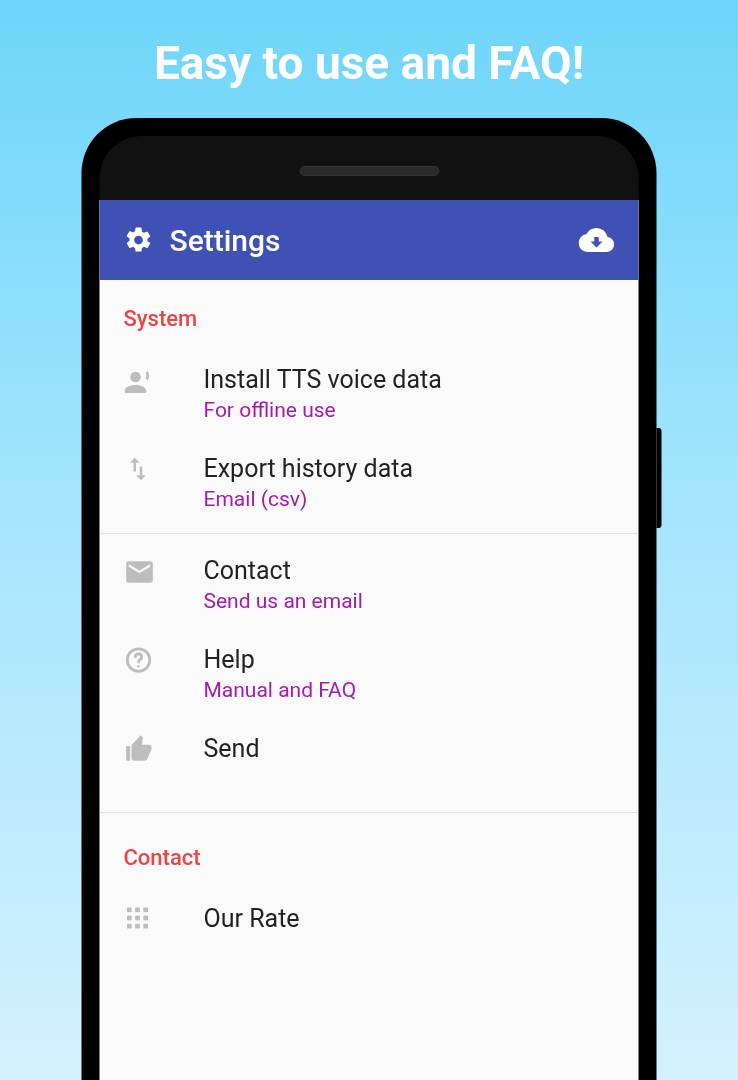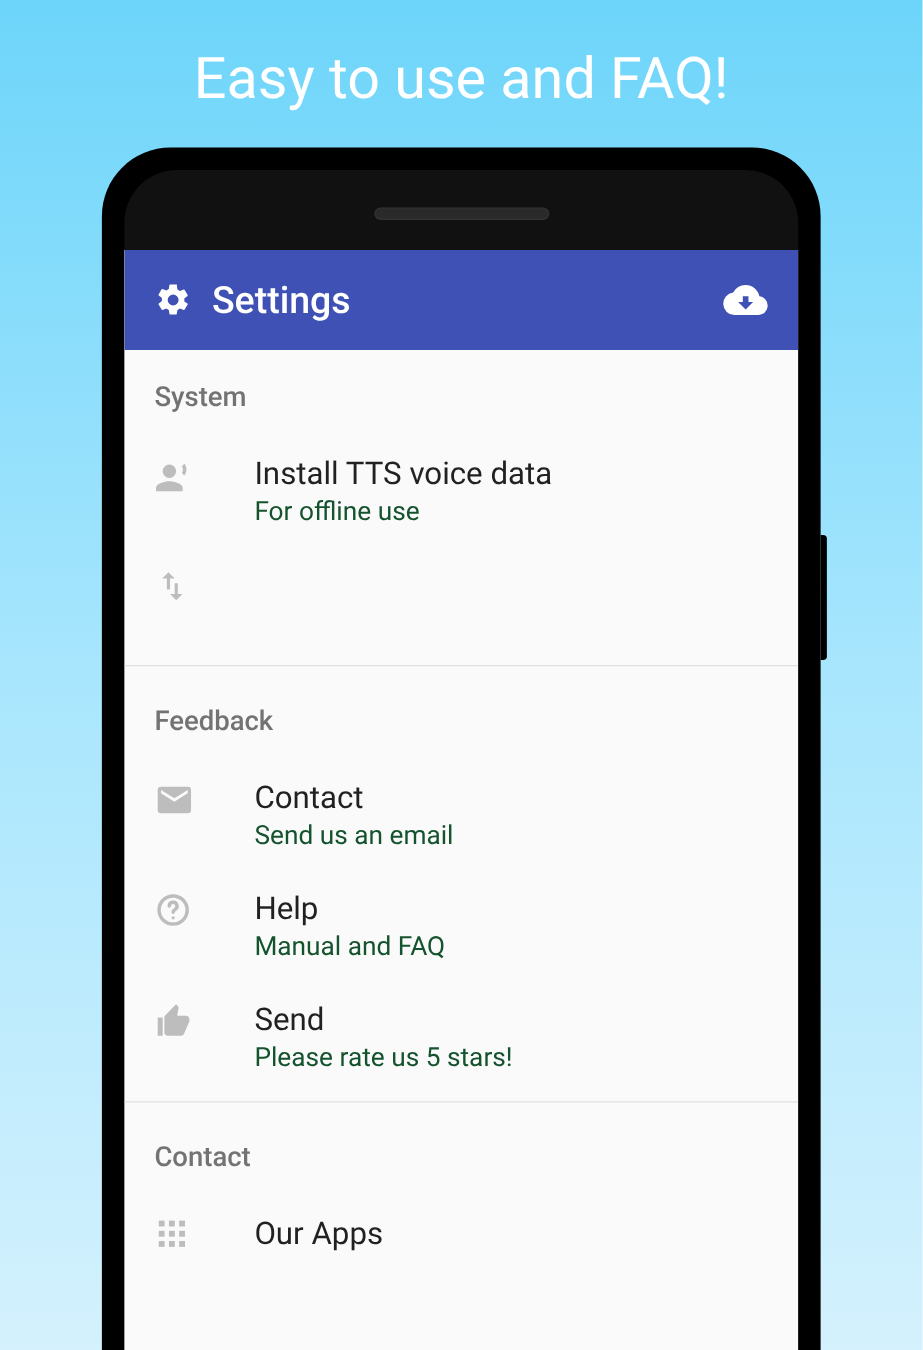--- a/index.html
+++ b/index.html
@@ -7,21 +7,21 @@
     width: 738px;
     height: 1080px;
     background: linear-gradient(to bottom, #6dd5fa 0%, #a8e6fd 50%, #d4f1fd 100%);
     font-family: Roboto, Arial, sans-serif;
     overflow: hidden;
     position: relative;
   }
   .hero-text {
     color: #fff;
     font-size: 46px;
-    font-weight: 400;
+    font-weight: 700;
     text-align: center;
     padding-top: 36px;
   }
   .phone {
     position: absolute;
     top: 118px;
     left: 50%;
     transform: translateX(-50%);
     width: 575px;
     height: 1000px;
@@ -68,41 +68,41 @@
     height: 80px;
     display: flex;
     align-items: center;
     padding: 0 24px;
     color: #fff;
   }
   .app-bar .gear { margin-right: 16px; }
   .app-bar .title { font-size: 30px; font-weight: 500; flex: 1; }
   .app-bar .cloud { }
   .section-header {
-    color: #737373;
+    color: #ef4444;
     font-size: 22px;
     font-weight: 500;
     padding: 26px 24px 18px 24px;
   }
   .list-item {
     display: flex;
     align-items: flex-start;
     padding: 16px 24px;
     min-height: 88px;
   }
   .list-icon {
     width: 60px;
     display: flex;
     align-items: center;
     justify-content: flex-start;
     color: #9e9e9e;
   }
   .list-texts { flex: 1; padding-left: 20px; }
   .list-title { color: rgba(0,0,0,0.87); font-size: 25px; font-weight: 400; margin-bottom: 4px; }
-  .list-sub { color: #14532d; font-size: 21px; }
+  .list-sub { color: #a21caf; font-size: 21px; }
   .divider { height: 1px; background: #e0e0e0; margin: 6px 0; }
   svg { display: block; }
 </style>
 </head>
 <body>
 
 <div class="hero-text">Easy to use and FAQ!</div>
 
 <div class="phone">
   <div class="side-button"></div>
@@ -138,25 +138,28 @@
           <div class="list-sub">For offline use</div>
         </div>
       </div>
 
       <div class="list-item">
         <div class="list-icon">
           <svg width="30" height="30" viewBox="0 0 24 24" fill="#bdbdbd">
               <path d="M9 3L5 7h3v7h2V7h3L9 3zm6 14V10h-2v7h-3l4 4 4-4h-3z"></path>
             </svg>
         </div>
+        <div class="list-texts">
+          <div class="list-title">Export history data</div>
+          <div class="list-sub">Email (csv)</div>
+        </div>
       </div>
 
       <div class="divider"></div>
 
-      <div class="section-header">Feedback</div>
 
       <div class="list-item">
         <div class="list-icon">
           <svg width="32" height="32" viewBox="0 0 24 24" fill="#bdbdbd">
               <path d="M20 4H4a2 2 0 0 0-2 2v12a2 2 0 0 0 2 2h16a2 2 0 0 0 2-2V6a2 2 0 0 0-2-2zm0 4-8 5-8-5V6l8 5 8-5v2z"></path>
             </svg>
         </div>
         <div class="list-texts">
           <div class="list-title">Contact</div>
           <div class="list-sub">Send us an email</div>
@@ -178,21 +181,20 @@
       </div>
 
       <div class="list-item">
         <div class="list-icon">
           <svg width="32" height="32" viewBox="0 0 24 24" fill="#bdbdbd">
               <path d="M2 20h3V9H2v11zm19-10c0-1.1-.9-2-2-2h-5.3l.8-4.5v-.2c0-.4-.2-.8-.4-1.1L13 1 6.6 7.6C6.2 8 6 8.5 6 9v9c0 1.1.9 2 2 2h8c.8 0 1.5-.5 1.8-1.2l2.9-6.8c.2-.3.3-.6.3-1v-1z"></path>
             </svg>
         </div>
         <div class="list-texts">
           <div class="list-title">Send</div>
-          <div class="list-sub">Please rate us 5 stars!</div>
         </div>
       </div>
 
       <div class="divider"></div>
 
       <div class="section-header">Contact</div>
 
       <div class="list-item">
         <div class="list-icon">
           <svg width="28" height="28" viewBox="0 0 24 24" fill="#bdbdbd">
@@ -201,19 +203,19 @@
               <rect x="17" y="3" width="4" height="4"></rect>
               <rect x="3" y="10" width="4" height="4"></rect>
               <rect x="10" y="10" width="4" height="4"></rect>
               <rect x="17" y="10" width="4" height="4"></rect>
               <rect x="3" y="17" width="4" height="4"></rect>
               <rect x="10" y="17" width="4" height="4"></rect>
               <rect x="17" y="17" width="4" height="4"></rect>
             </svg>
         </div>
         <div class="list-texts">
-          <div class="list-title">Our Apps</div>
+          <div class="list-title">Our Rate</div>
         </div>
       </div>
 
     </div>
   </div>
 </div>
 
 </body></html>

